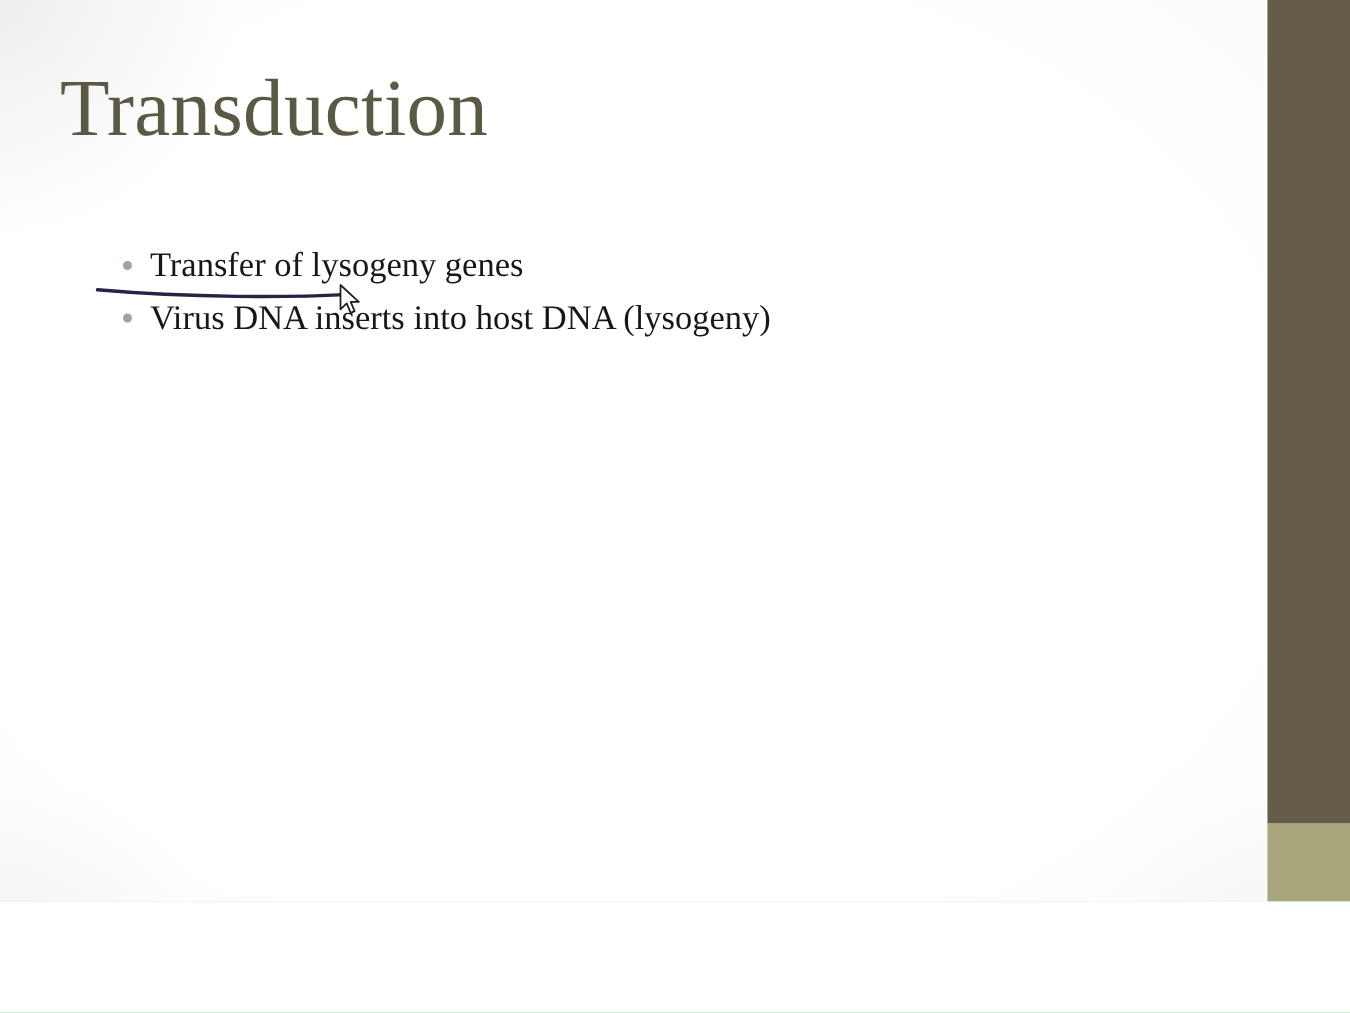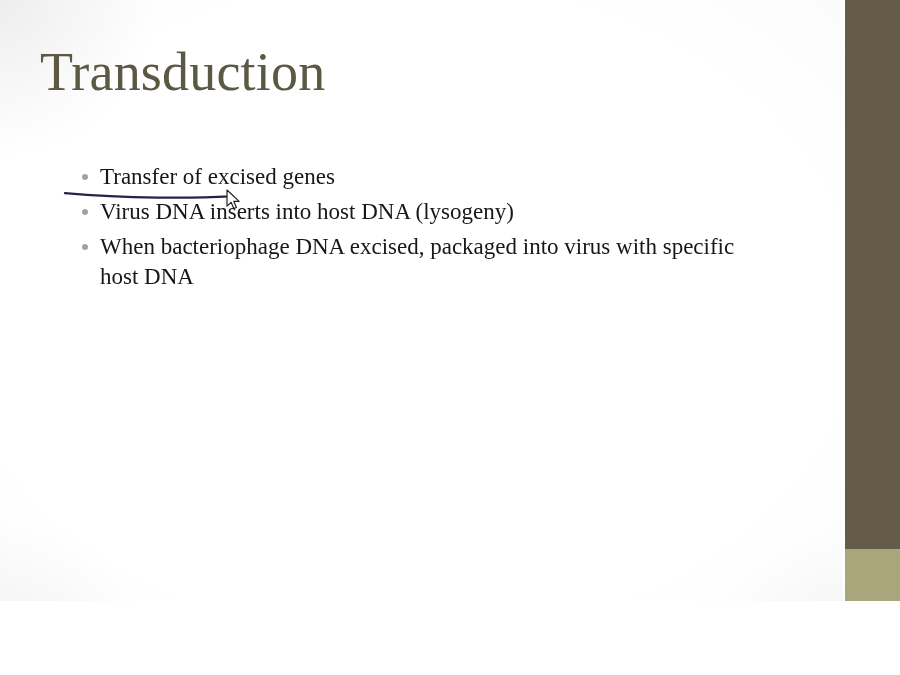--- a/index.html
+++ b/index.html
@@ -167,32 +167,28 @@
 
   <div id="title" style="color:#5b5843">Transduction</div>
 
   <div id="body">
 
 
     <div class="lvl2-group">
 
       <div class="lvl2">
         <span class="dot" style="background:#9aa89b"></span>
-        <span class="txt">Transfer of  excised genes</span>
+        <span class="txt">Transfer of  lysogeny genes</span>
       </div>
 
       <div class="lvl2">
         <span class="dot" style="background:#9aa89b"></span>
         <span class="txt">Virus DNA inserts into host DNA (lysogeny)</span>
       </div>
 
-      <div class="lvl2">
-        <span class="dot" style="background:#9aa89b"></span>
-        <span class="txt">When bacteriophage DNA excised, packaged into virus with specific host DNA</span>
-      </div>
 
     </div>
   </div>
 
   <svg id="ink" viewBox="0 0 185 26">
     <path d="M 3,11.2 C 30,13.6 62,15.2 96,15.6 C 124,15.9 150,15.4 168,14.4 L 170,13.9" fill="none" stroke="#242447" stroke-width="2.3" stroke-linecap="round" stroke-linejoin="round"></path>
     <path d="M 169.6,13.6 C 170.6,16.4 171.1,19.0 171.3,21.3" fill="none" stroke="#242447" stroke-width="2.1" stroke-linecap="round"></path>
   </svg>
 
   <svg id="cursor" viewBox="0 0 16 22">

